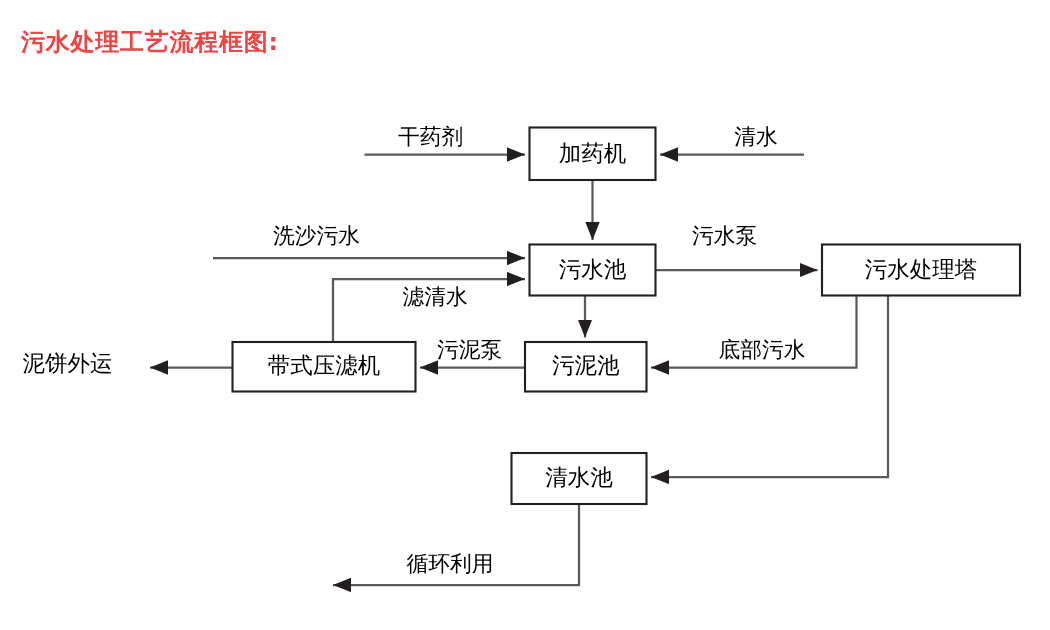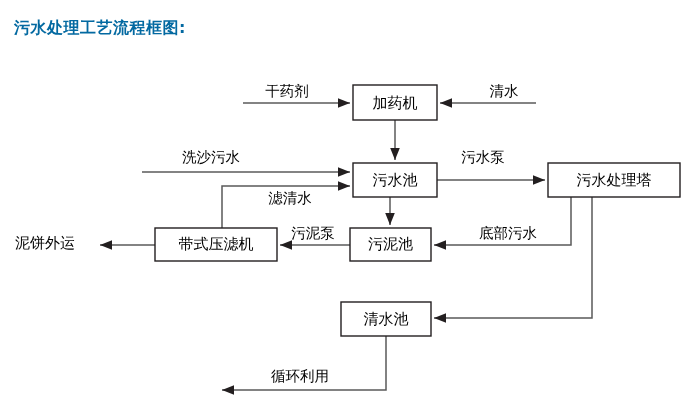--- a/index.html
+++ b/index.html
@@ -14,21 +14,21 @@
     background: #ffffff;
     overflow: hidden;
     font-family: "DejaVu Sans", "Liberation Sans", sans-serif;
   }
   #page-title {
     position: absolute;
     left: 14px;
     top: 18px;
     font-size: 16px;
     font-weight: bold;
-    color: #0369a1;
+    color: #ef4444;
     letter-spacing: 0.5px;
     white-space: nowrap;
   }
   #flow-svg {
     position: absolute;
     left: 0;
     top: 0;
     width: 700px;
     height: 420px;
   }

